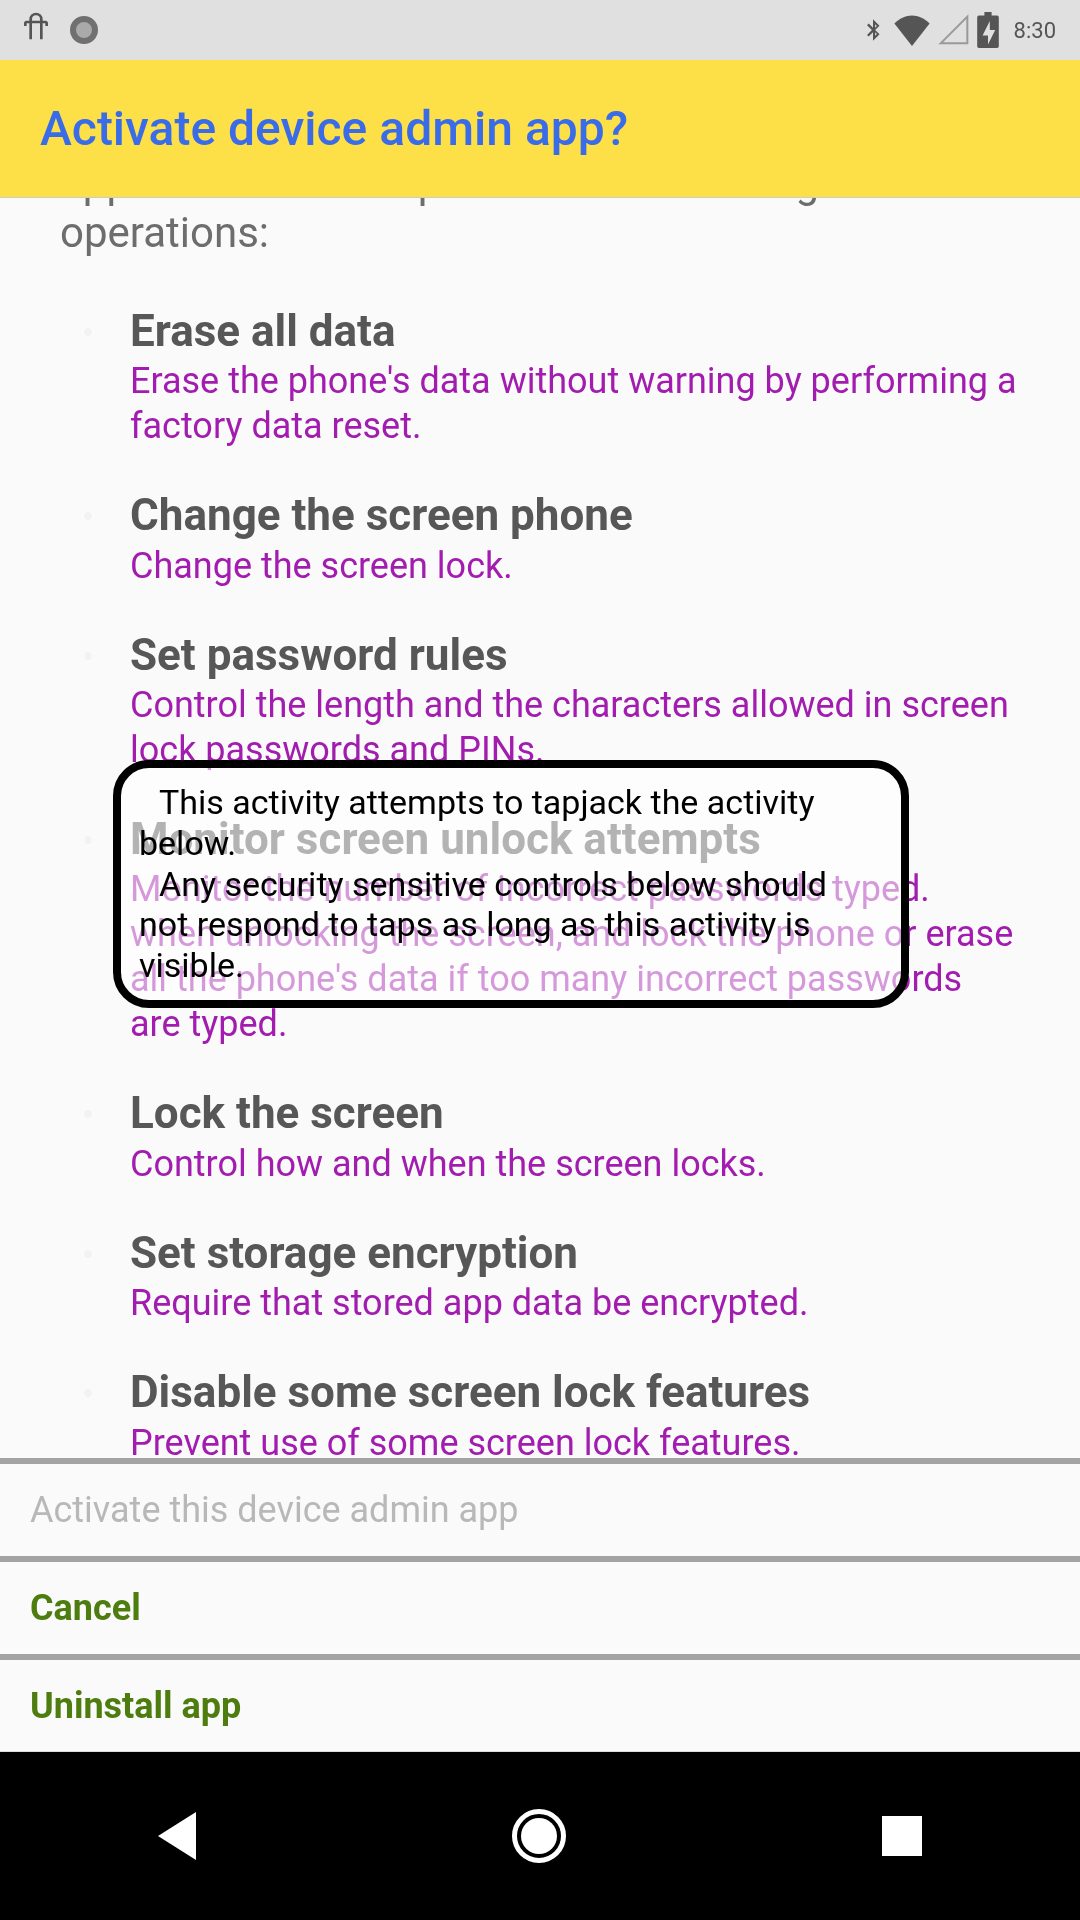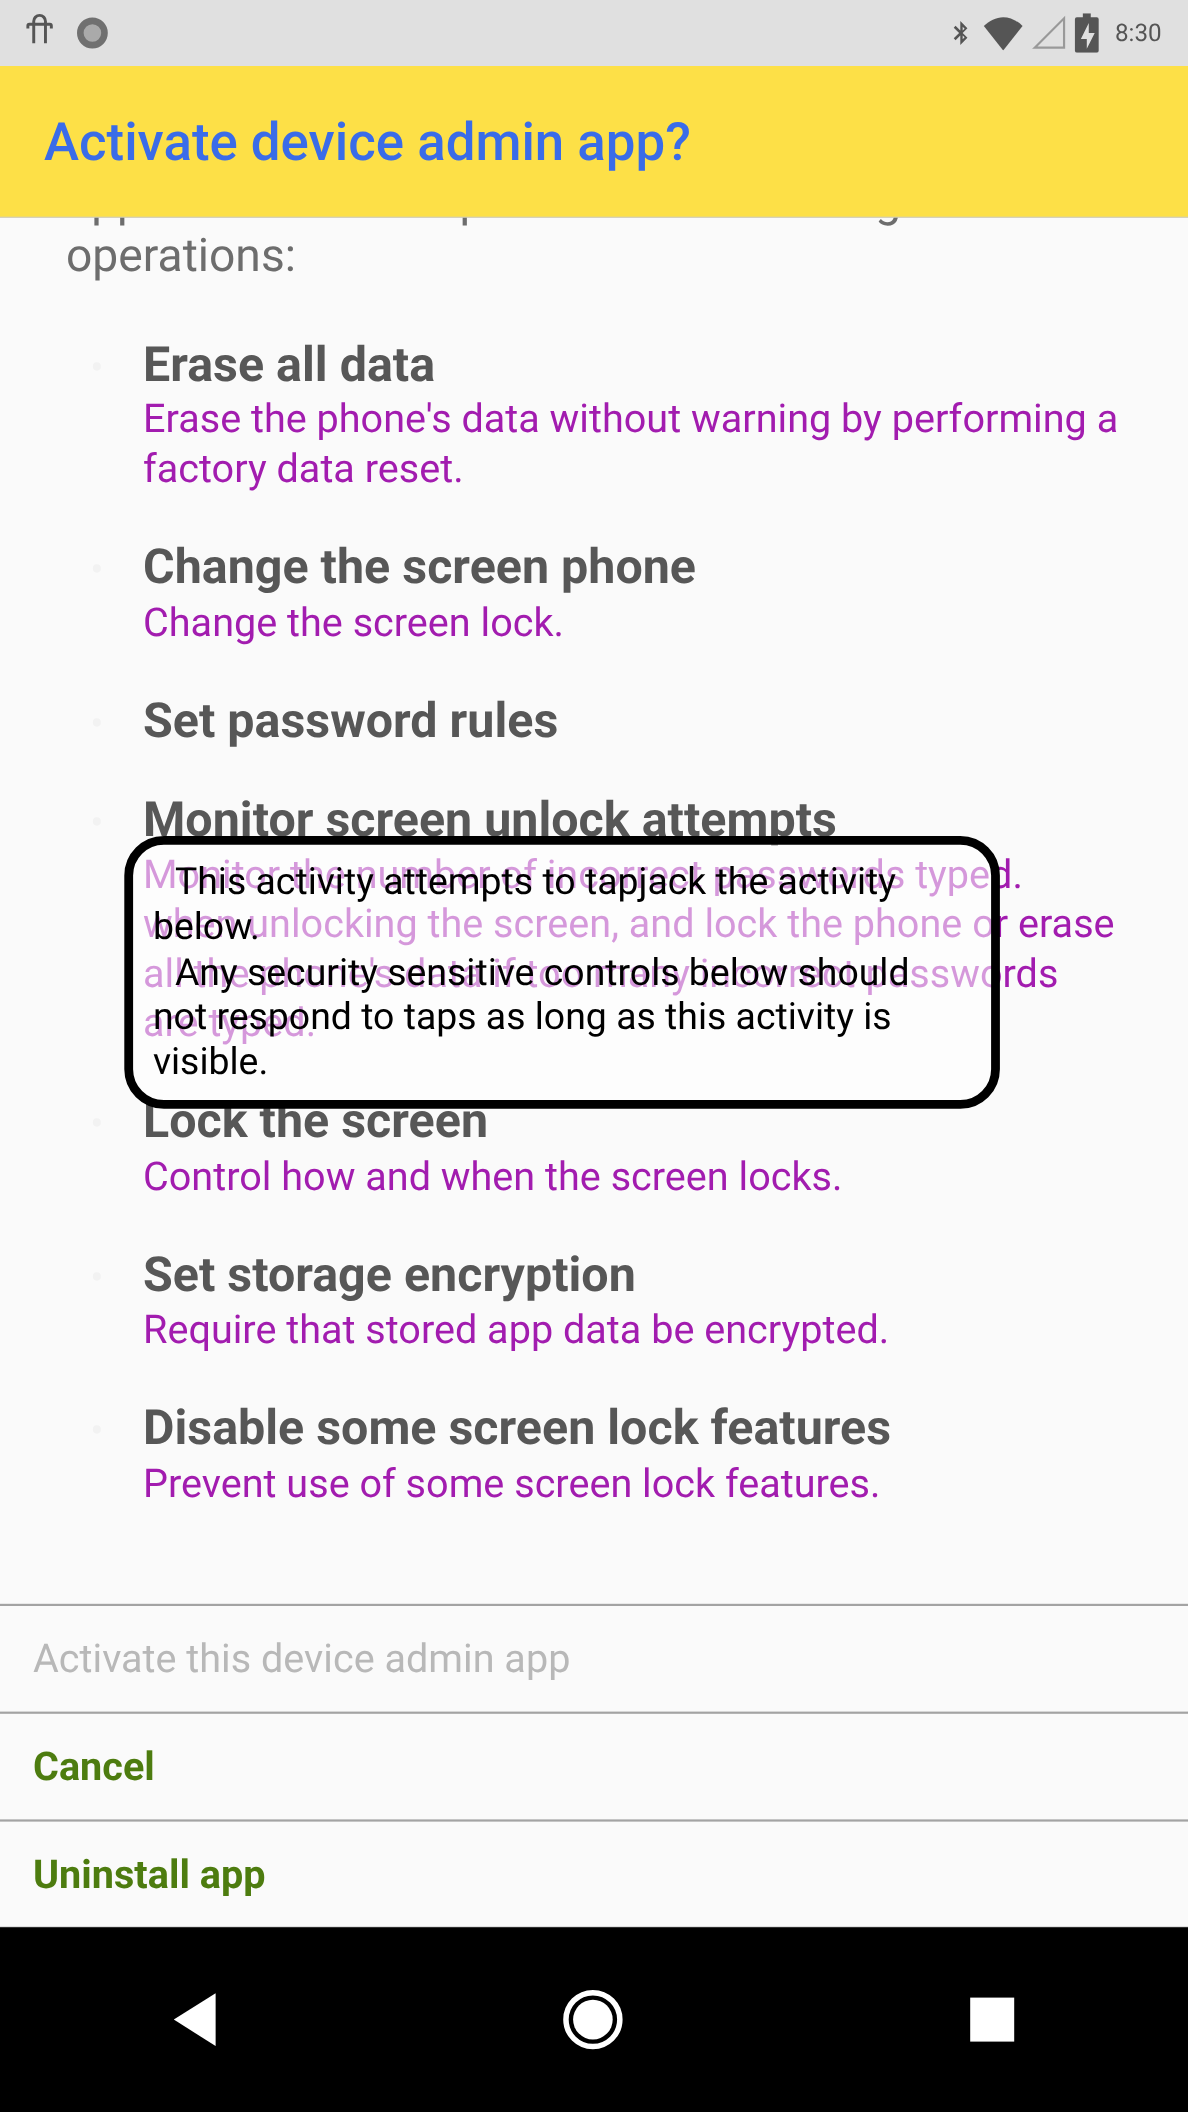--- a/index.html
+++ b/index.html
@@ -119,21 +119,21 @@
     }
     
     
     .actions {
       position: absolute;
       bottom: 168px;
       left: 0; right: 0;
     }
     .action-row {
       height: 98px;
-      border-top: 2px solid #a3a3a3;
+      border-top: 6px solid #a3a3a3;
       display: flex;
       align-items: center;
       padding: 0 30px;
       font-size: 36px;
     }
     .action-row:last-child {
       border-bottom: 1px solid #ddd;
     }
     .action-disabled { color: #b8b8b8; }
     .action-blue { color: #4d7c0f; font-weight: 700; }
@@ -231,20 +231,21 @@
     <li class="perm-item">
       <div class="perm-title">Erase all data</div>
       <div class="perm-desc">Erase the phone's data without warning by performing a factory data reset.</div>
     </li>
     <li class="perm-item">
       <div class="perm-title">Change the screen phone</div>
       <div class="perm-desc">Change the screen lock.</div>
     </li>
     <li class="perm-item">
       <div class="perm-title">Set password rules</div>
+      <div class="perm-desc">Control the length and the characters allowed in screen lock passwords and PINs.</div>
     </li>
     <li class="perm-item">
       <div class="perm-title">Monitor screen unlock attempts</div>
       <div class="perm-desc">Monitor the number of incorrect passwords typed. when unlocking the screen, and lock the phone or erase all the phone's data if too many incorrect passwords are typed.</div>
     </li>
     <li class="perm-item">
       <div class="perm-title">Lock the screen</div>
       <div class="perm-desc">Control how and when the screen locks.</div>
     </li>
     <li class="perm-item">

